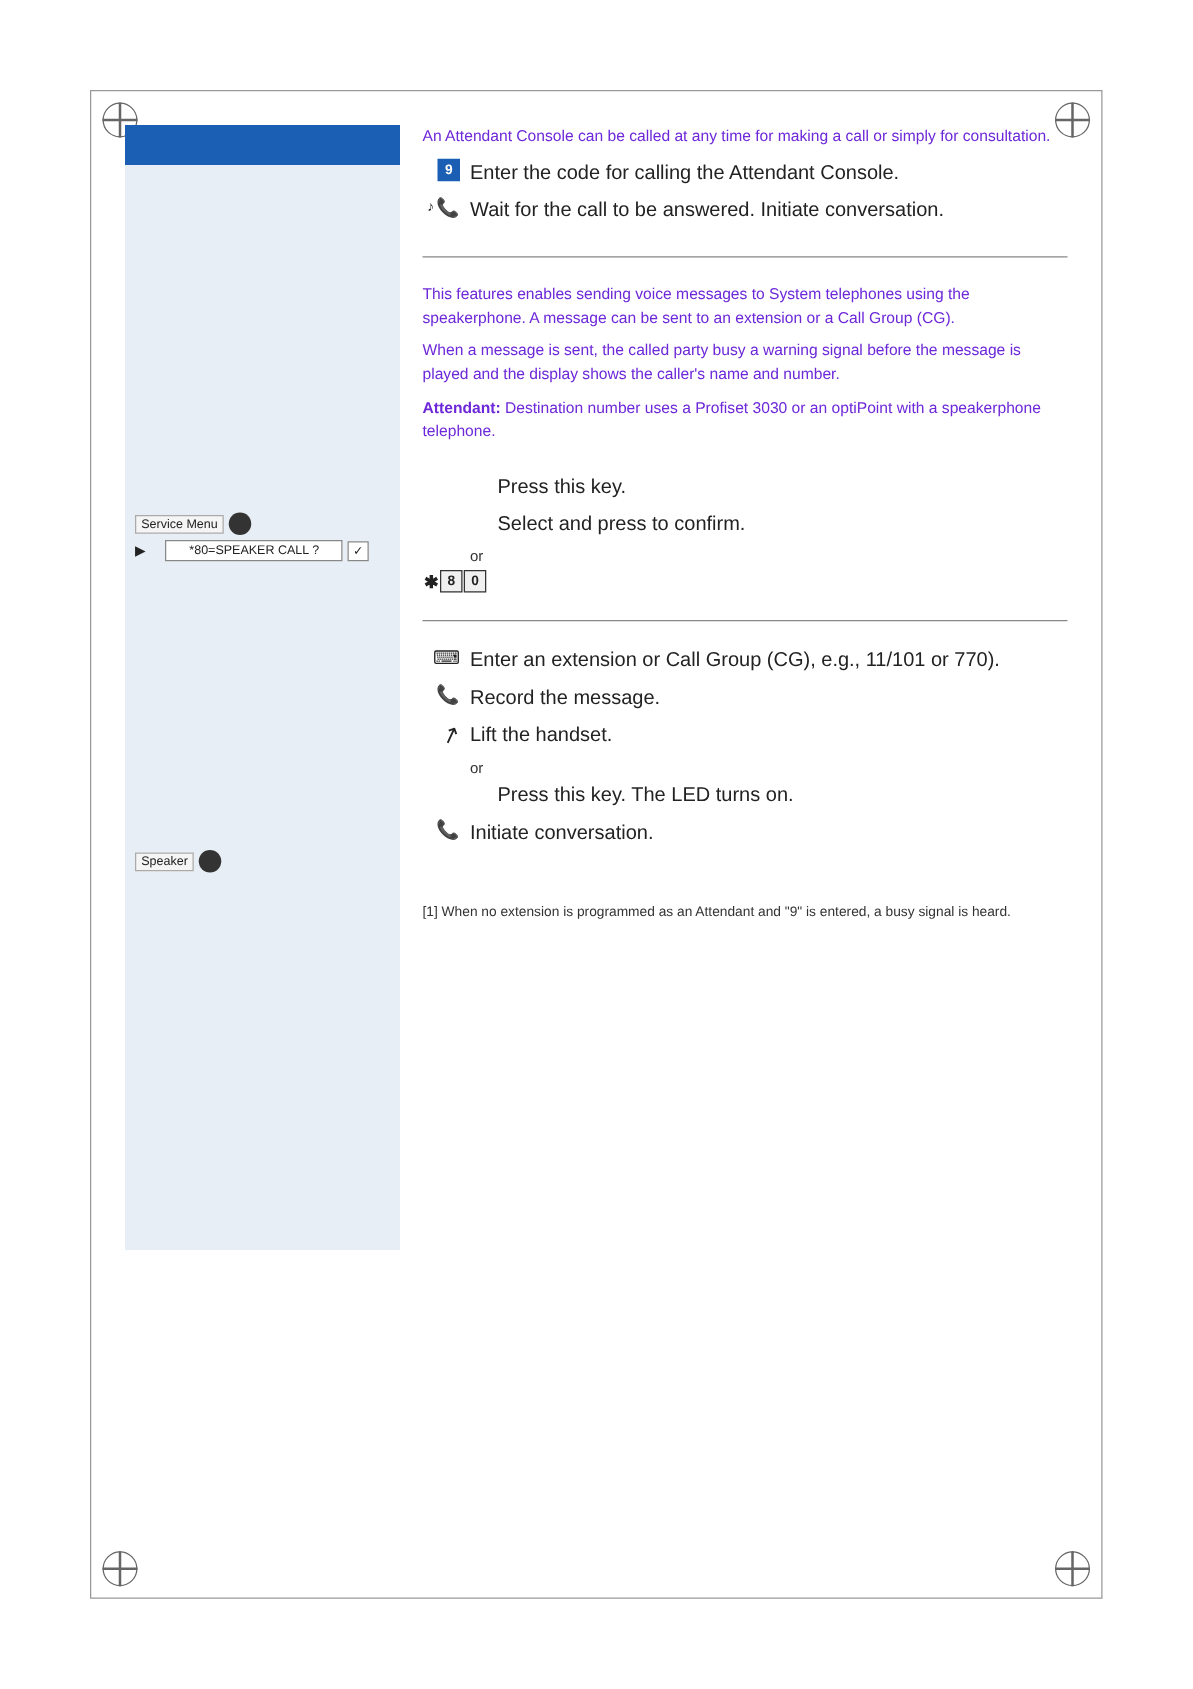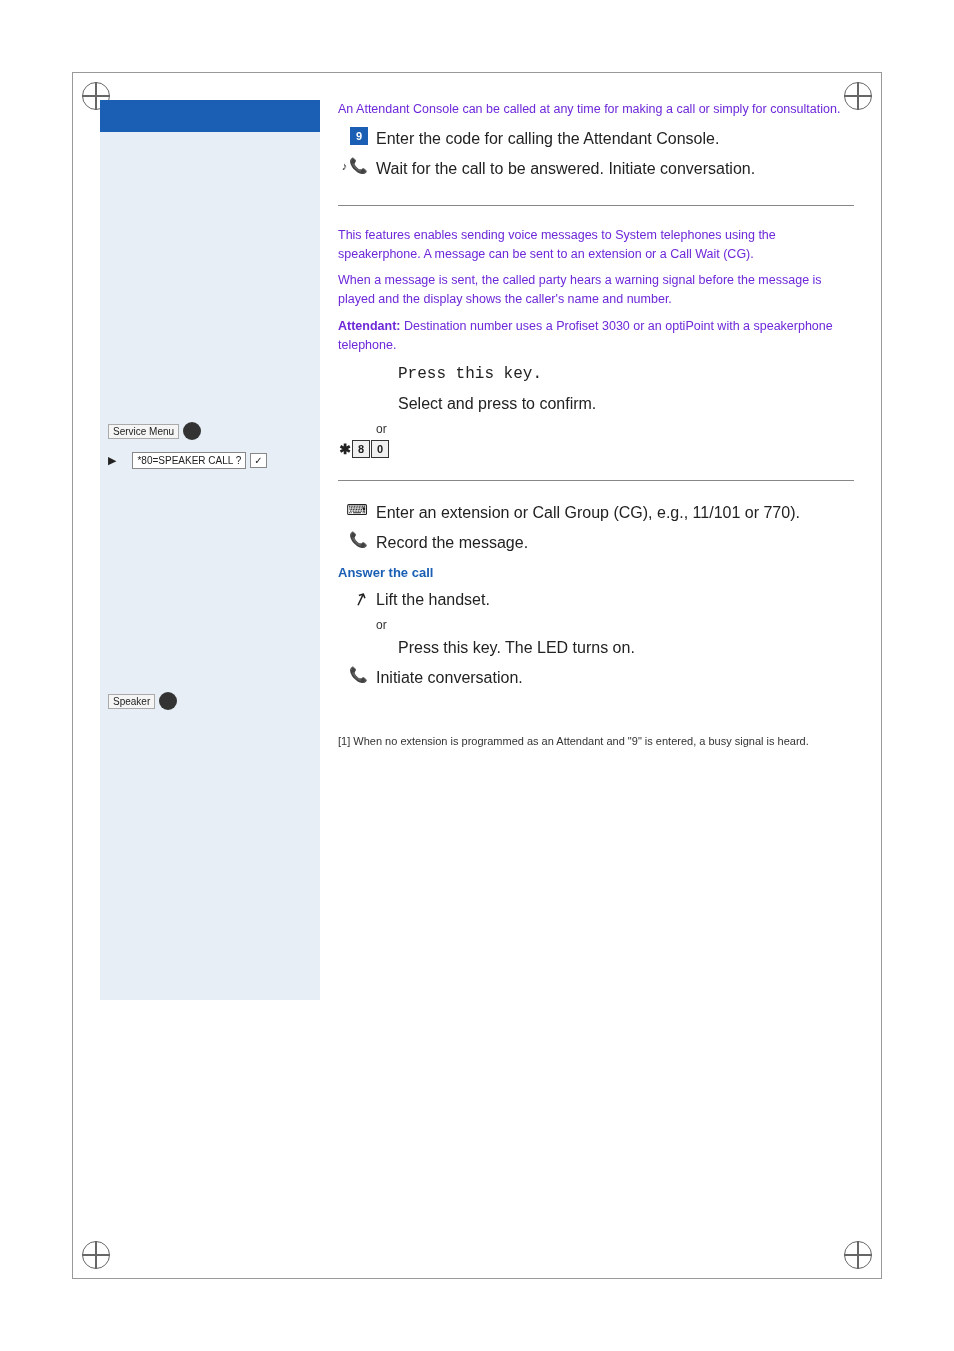--- a/index.html
+++ b/index.html
@@ -128,21 +128,20 @@
       font-size: 12px;
       font-weight: normal;
       color: #333;
       margin: 4px 0 4px 38px;
     }
 
     .ctrl-row {
       display: flex;
       align-items: center;
       margin-bottom: 4px;
-      margin-top: 12px;
     }
 
     .ctrl-label {
       font-size: 10px;
       border: 1px solid #aaa;
       padding: 1px 4px;
       background: #f5f5f5;
       white-space: nowrap;
     }
 
@@ -158,21 +157,21 @@
       font-size: 11px;
       margin-right: 2px;
     }
 
     .ctrl-menu-row {
       display: flex;
       align-items: center;
       border: 1px solid #888;
       background: #fff;
       font-size: 10px;
-      padding: 2px 4px;
+      padding: 2px 18px;
       margin-left: 14px;
     }
 
     .ctrl-check {
       border: 1px solid #888;
       background: #fff;
       font-size: 10px;
       padding: 1px 3px;
       margin-left: 4px;
     }
@@ -288,28 +287,28 @@
             <span style="font-size: 11px;">♪</span>
             <span style="font-size: 15px; margin-left: 2px;">📞</span>
           </div>
           <span class="step-text">Wait for the call to be answered. Initiate conversation.</span>
         </div>
       </div>
 
       <hr class="full-divider" style="margin-bottom: 16px;">
 
       <div class="section" style="padding-top: 4px; margin-bottom: 0;">
-        <p class="section-text">This features enables sending voice messages to System telephones using the speakerphone. A message can be sent to an extension or a Call Wait (CG).</p>
-        <p class="section-text">When a message is sent, the called party hears a warning signal before the message is played and the display shows the caller's name and number.</p>
+        <p class="section-text">This features enables sending voice messages to System telephones using the speakerphone. A message can be sent to an extension or a Call Group (CG).</p>
+        <p class="section-text">When a message is sent, the called party busy a warning signal before the message is played and the display shows the caller's name and number.</p>
         <p class="section-text">
           <strong>Attendant:</strong>
           <span> Destination number uses a Profiset 3030 or an optiPoint with a speakerphone telephone.</span>
         </p>
 
-        <div class="step-row" style="margin-top: 8px; font-family: Liberation Mono, monospace;">
+        <div class="step-row" style="margin-top: 24px;">
           <div class="step-icon" style="width: 60px;"></div>
           <span class="step-text">Press this key.</span>
         </div>
 
         <div class="step-row">
           <div class="step-icon" style="width: 60px;"></div>
           <span class="step-text">Select and press to confirm.</span>
         </div>
 
         <div class="or-text">or</div>
@@ -336,21 +335,20 @@
           <span class="step-text">Enter an extension or Call Group (CG), e.g., 11/101 or 770).</span>
         </div>
 
         <div class="step-row">
           <div class="step-icon">
             <span style="font-size: 15px;">📞</span>
           </div>
           <span class="step-text">Record the message.</span>
         </div>
 
-        <div class="answer-heading">Answer the call</div>
 
         <div class="step-row">
           <div class="step-icon">
             <span style="font-size: 18px; display: inline-block; transform: rotate(-20deg);">↗</span>
           </div>
           <span class="step-text">Lift the handset.</span>
         </div>
 
         <div class="or-text">or</div>
 

